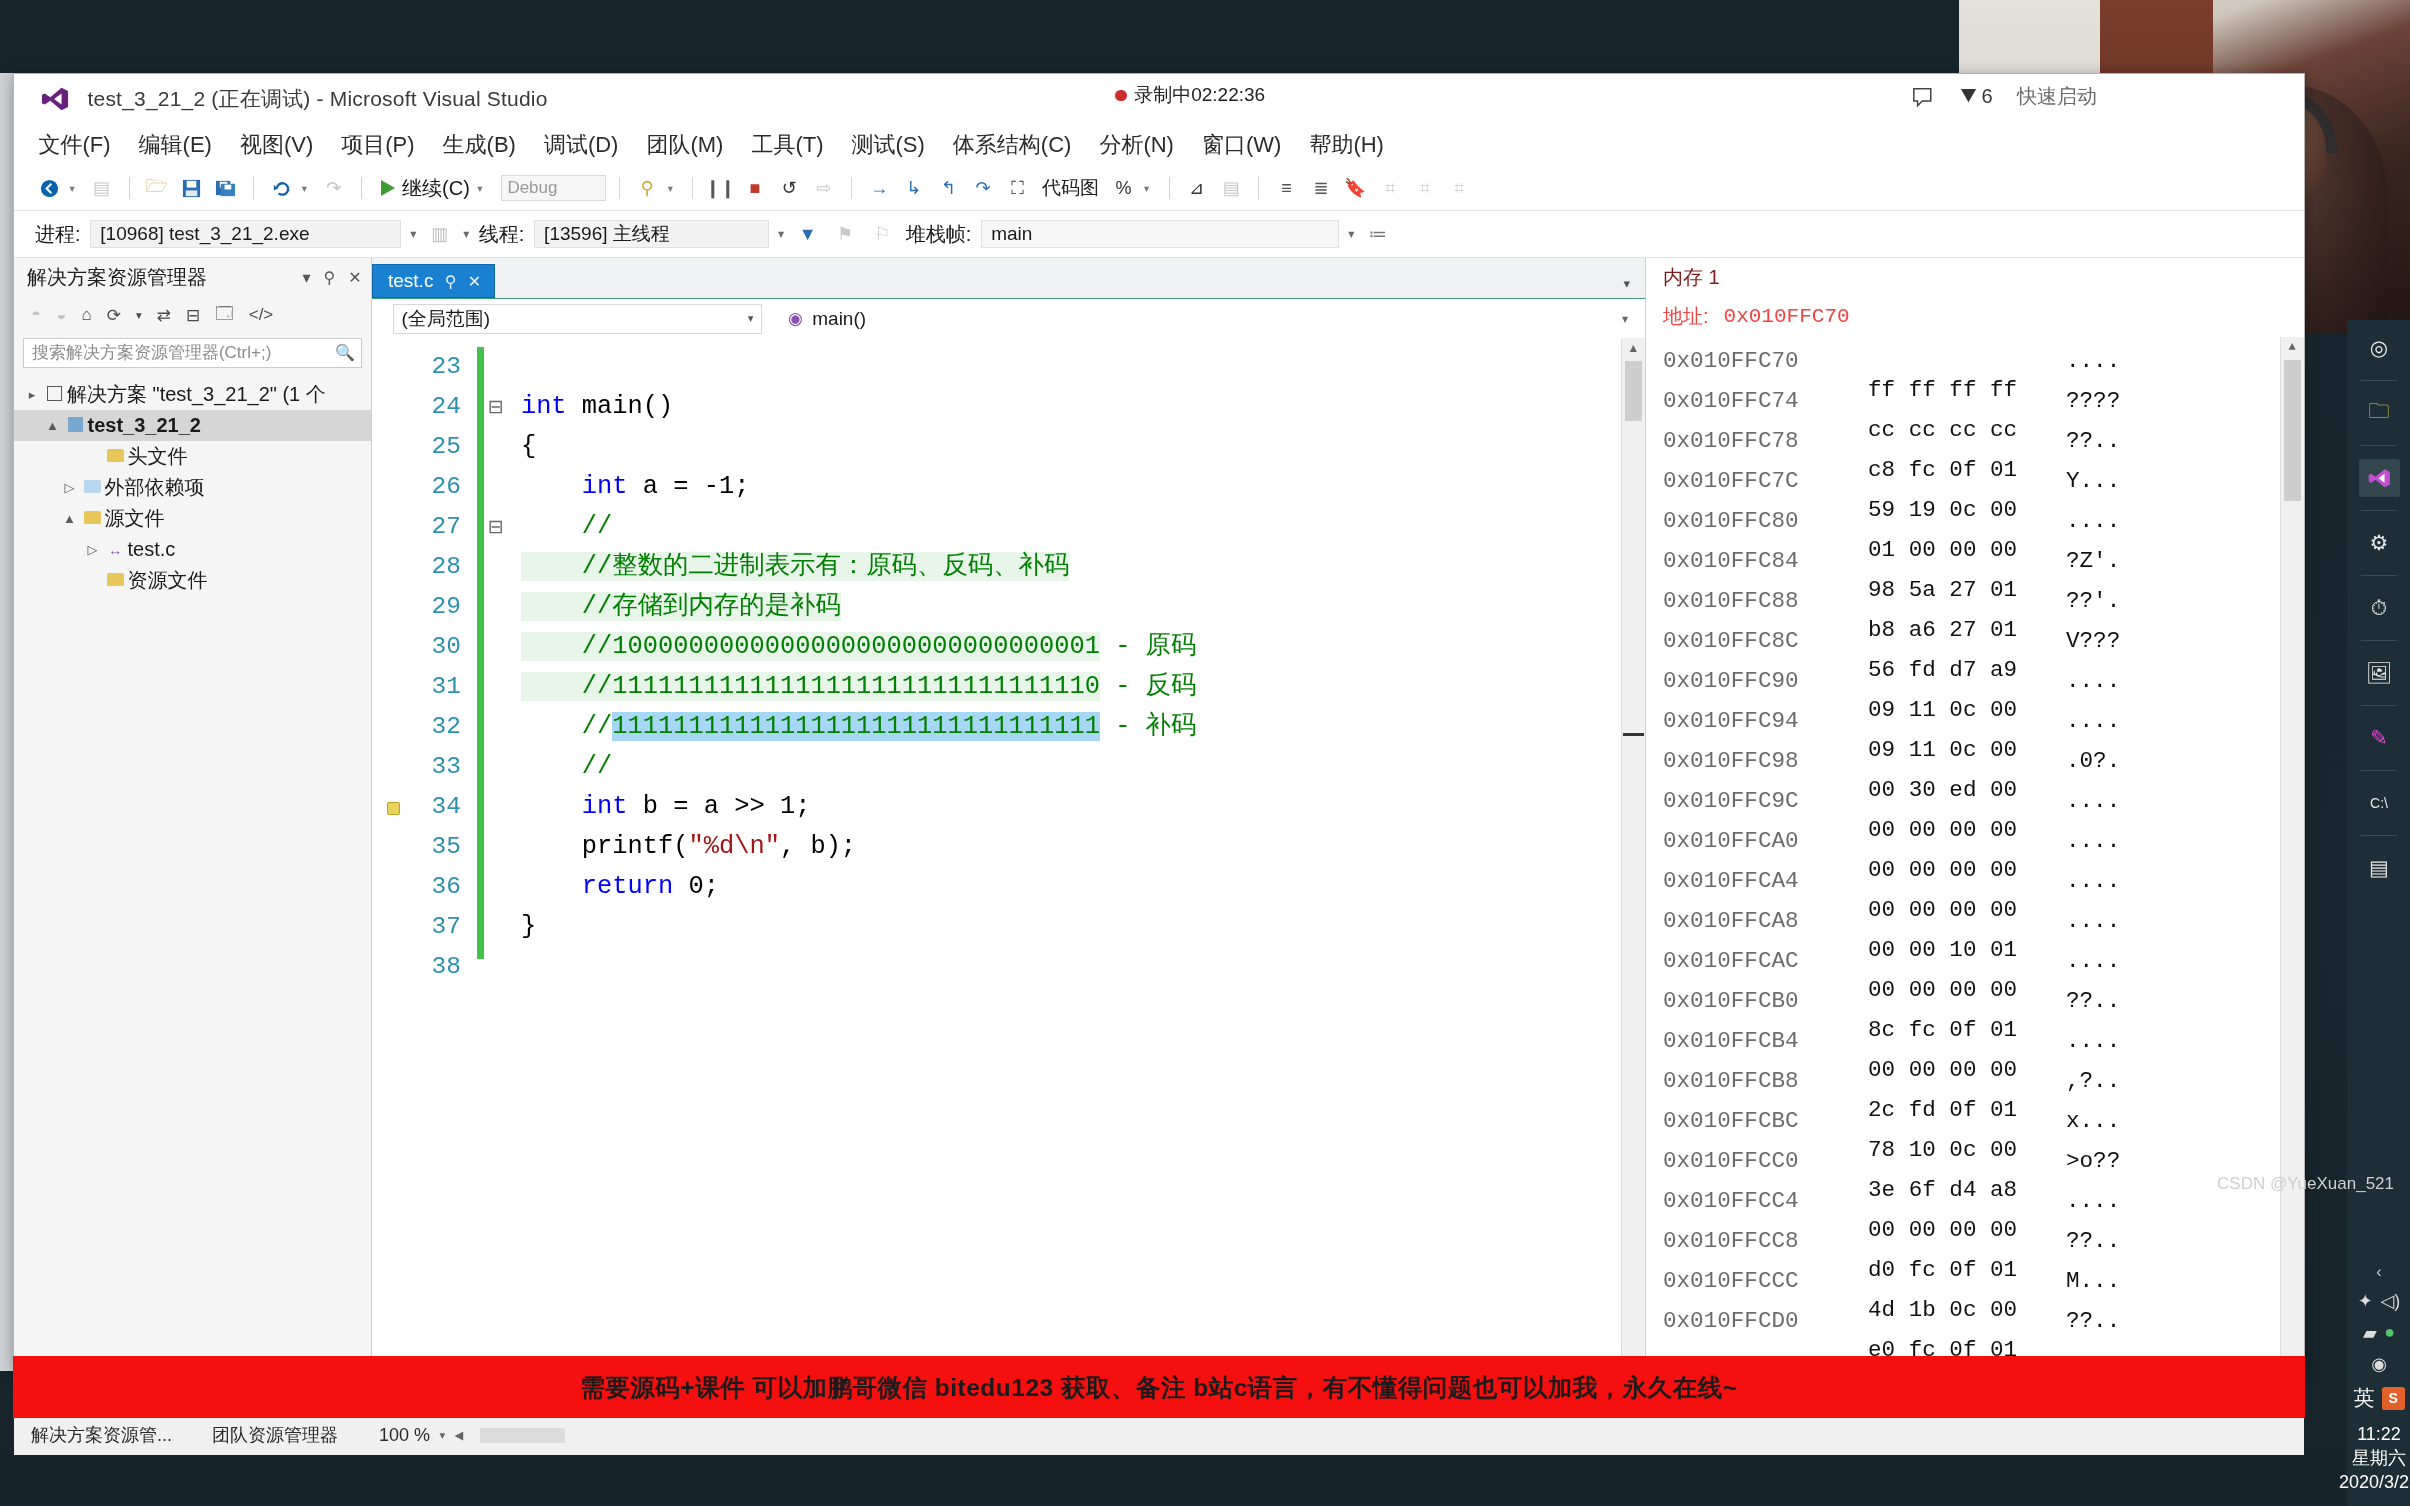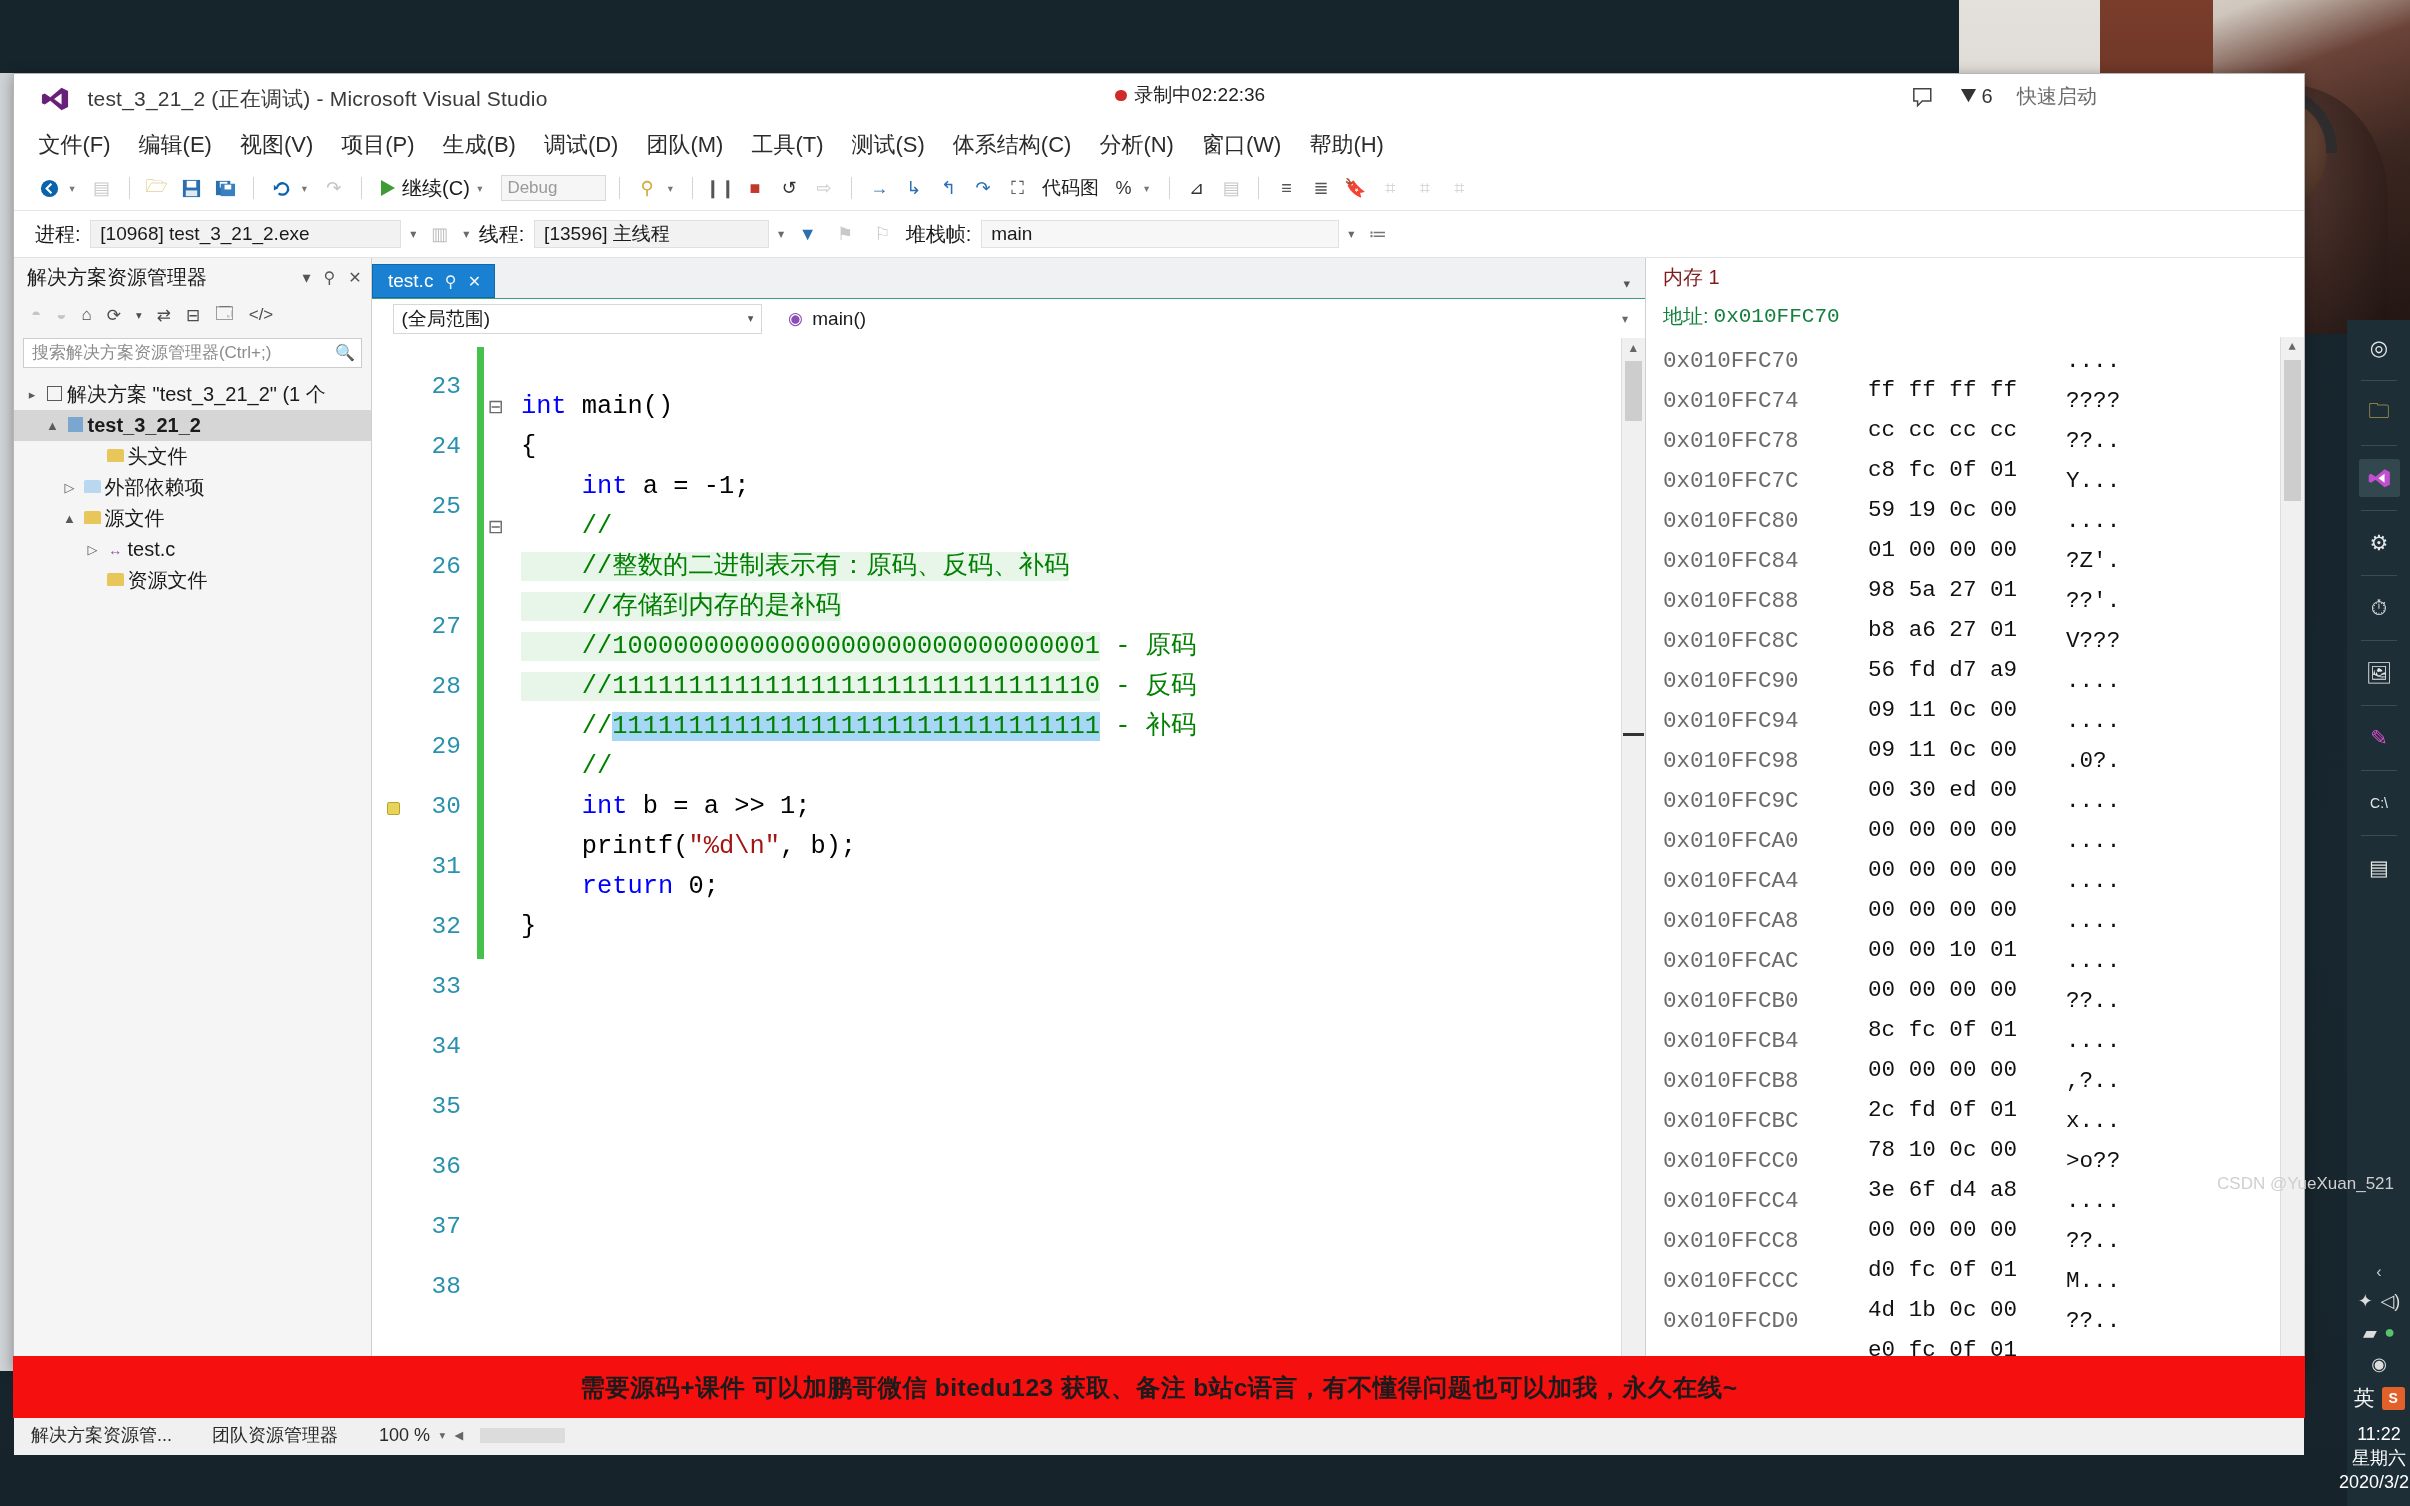--- a/index.html
+++ b/index.html
@@ -186,21 +186,21 @@
   .nav-member { display:flex; align-items:center; gap:9.4px; margin-left:26px; }
   .nav-member .ico { color:#8a4fb5; font-size:17px; }
   .nav-bar .nav-caret { margin-left:auto; margin-right:17px; font-size:12.2px; color:#6a6a6a; }
 
   .code-wrap { flex:1; position:relative; display:flex; overflow:hidden; background:#fff; }
   .gutter {
     width: 102px; background:#fff; padding-top: 9.4px;
     font-family:"Liberation Mono", monospace; font-size:24.5px; color:#2b91af;
     text-align:right; flex:none;
   }
-  .gutter .ln { height:40px; line-height:40px; padding-right:13px;margin-top:20px; }
+  .gutter .ln { height:40px; line-height:40px; padding-right:13px; }
   .fold-col { width: 24.5px; flex:none; position:relative; padding-top:9.4px; }
   .fold-col .fm { height:40px; line-height:40px; font-size:19px; color:#6a6a6a; text-align:center; }
   .change-bar {
     position:absolute; left:105px; top:9.4px; width:6.6px; background:#47c14d;
   }
   .code-lines {
     flex:1; padding-top:9.4px; position:relative;
     font-family:"Liberation Mono", monospace; font-size:25.4px;
   }
   .cl { height:40px; line-height:40px; white-space:pre; padding-left:13px; }
@@ -238,22 +238,22 @@
   
   .memory-window {
     width: 659px; background:#fff; border-left:0.9px solid #cfcfcf;
     display:flex; flex-direction:column;
   }
   .mem-header {
     height:38px; display:flex; align-items:center; padding-left:17px;
     font-size:20px; color:#7f1d1d;
   }
   .mem-addr-row {
-    height:41px; display:flex; align-items:center; padding-left:17px; gap:5px;
-    font-size:20px; color:#15803d;
+    height:41px; display:flex; align-items:center; padding-left:17px; gap:15px;
+    font-size:20px; color:#ef4444;
   }
   .mem-addr-val { font-family:"Liberation Mono", monospace; font-size:21px; }
   .mem-rows {
     flex:1; padding-left:17px; padding-top:3.8px;
     font-family:"Liberation Mono", monospace; font-size:22.6px; color:#111;
     overflow:hidden; position:relative;
   }
   .mem-row { height:40px; line-height:40px; display:flex; white-space:pre; }
   .mem-row .a { width:205px; color:#6b6b6b; }
   .mem-row .h { width:198px;margin-top:29px; }

